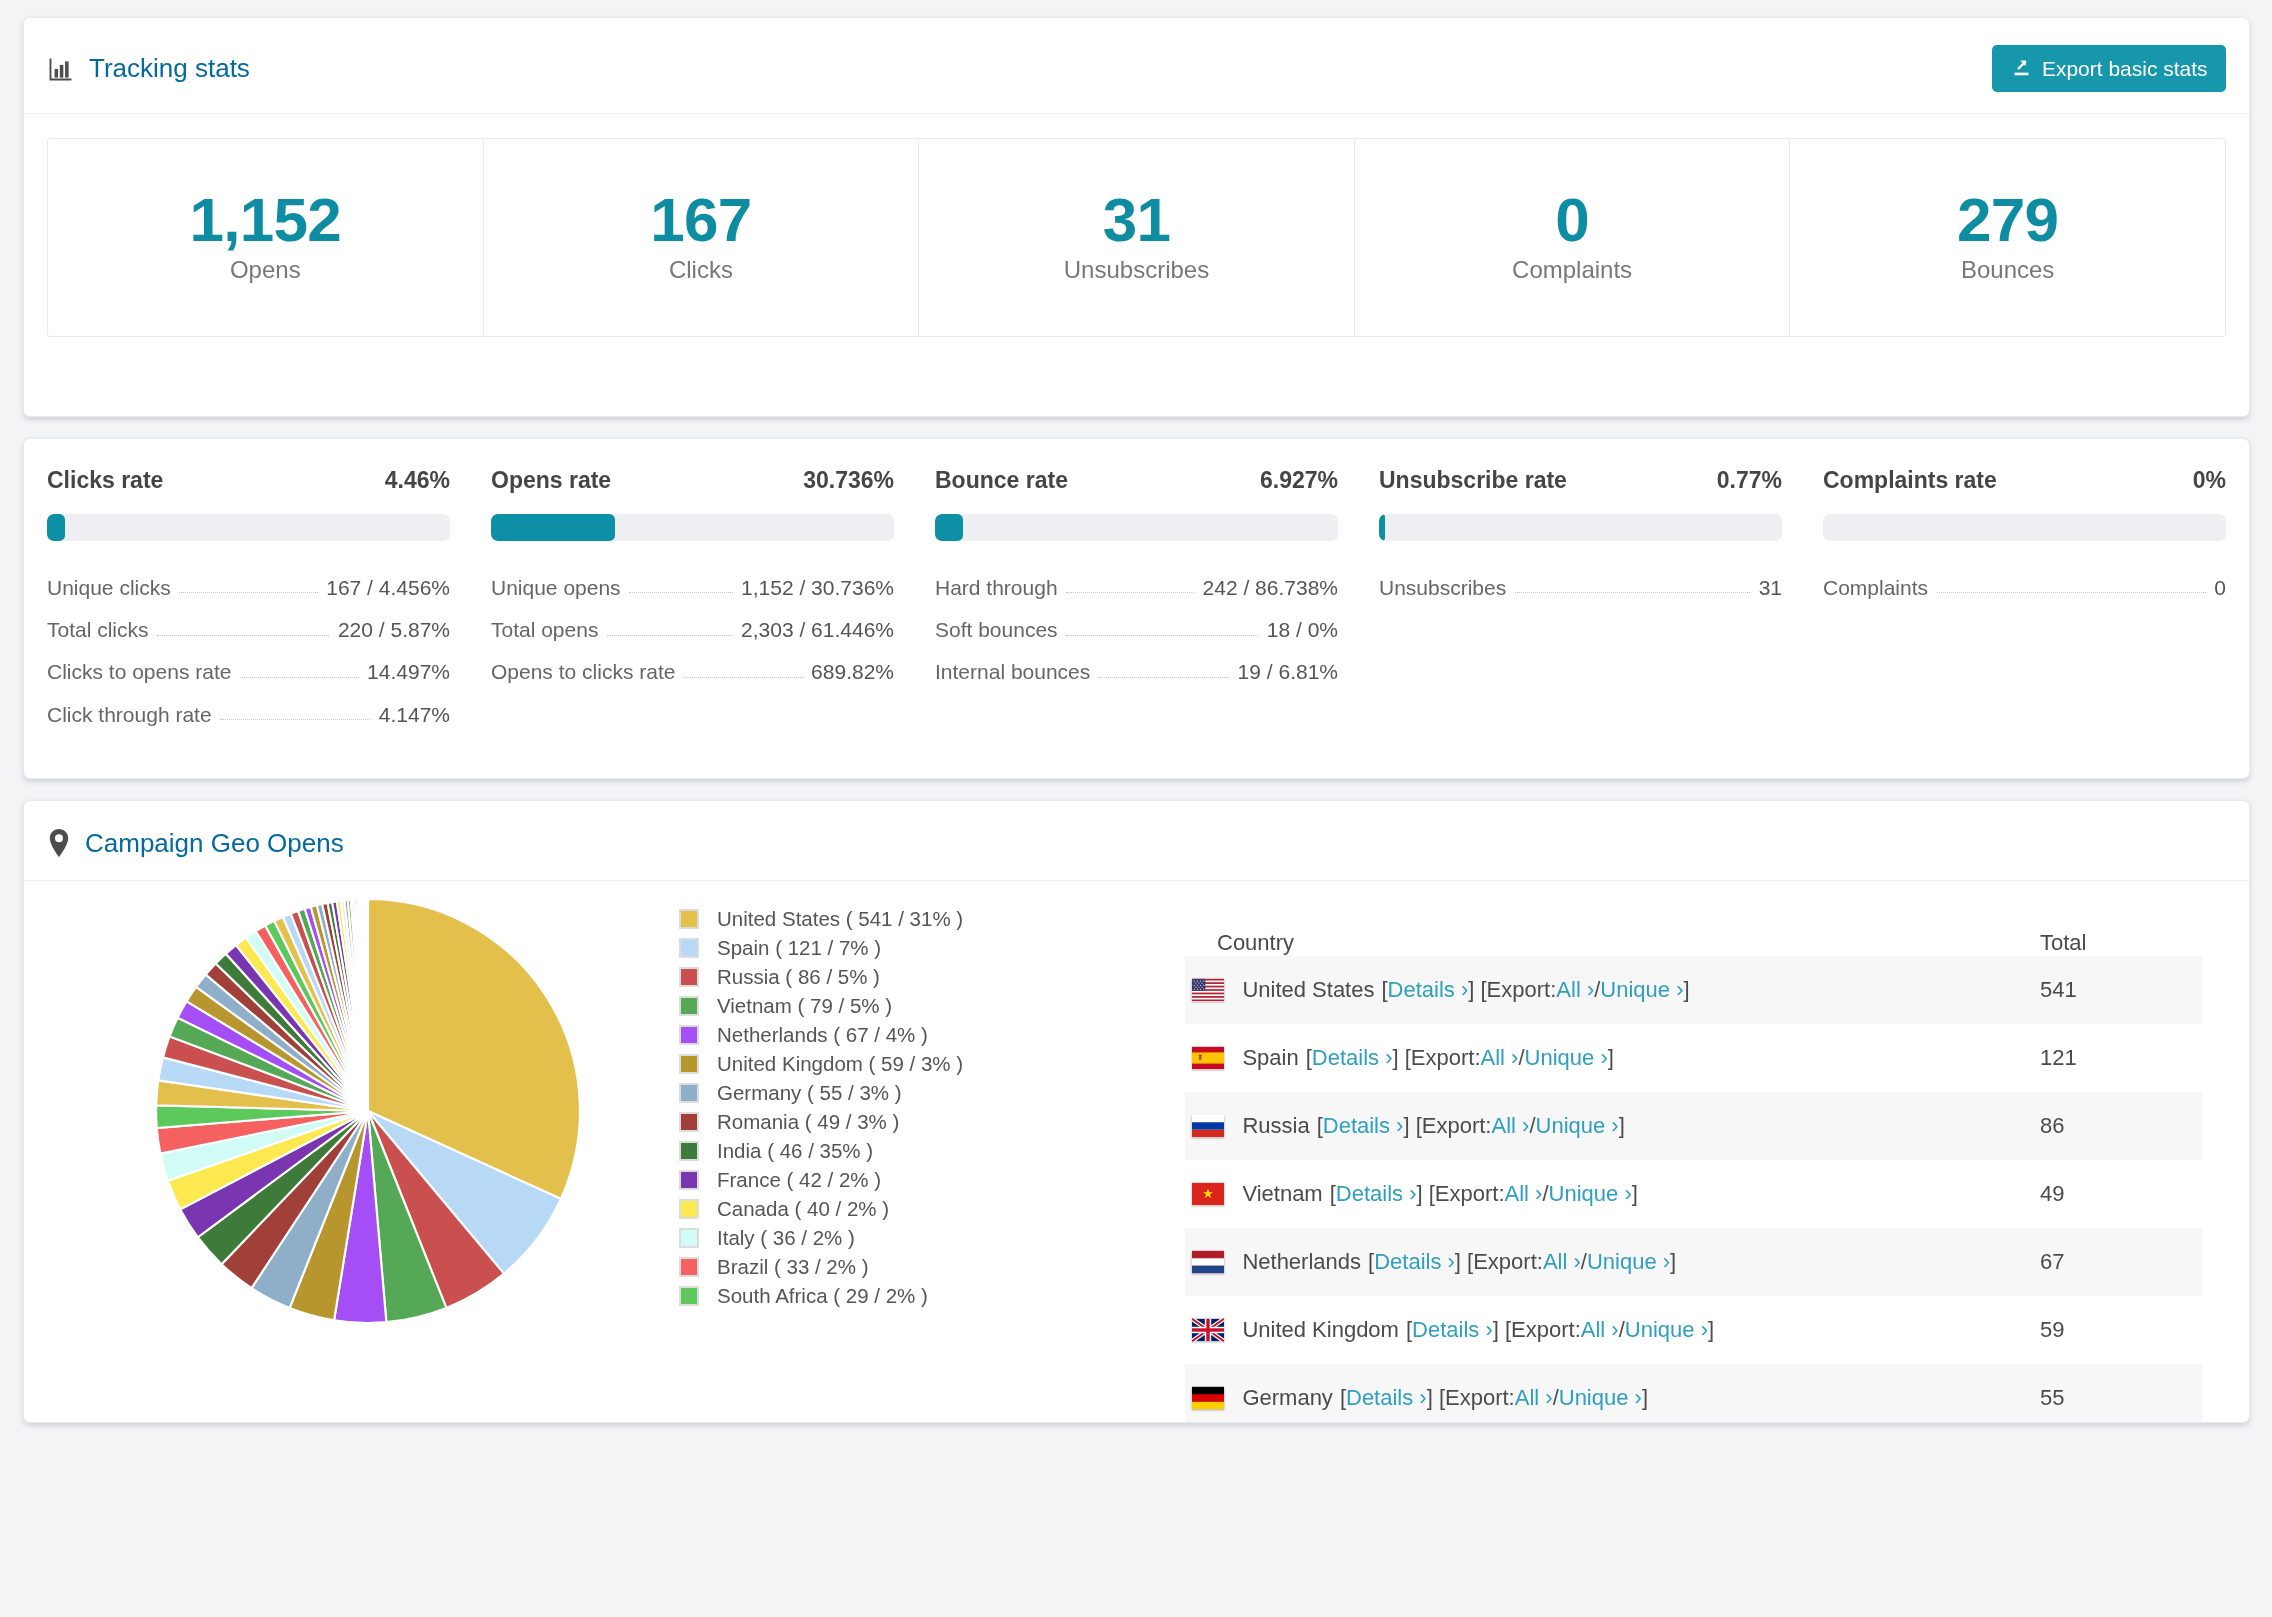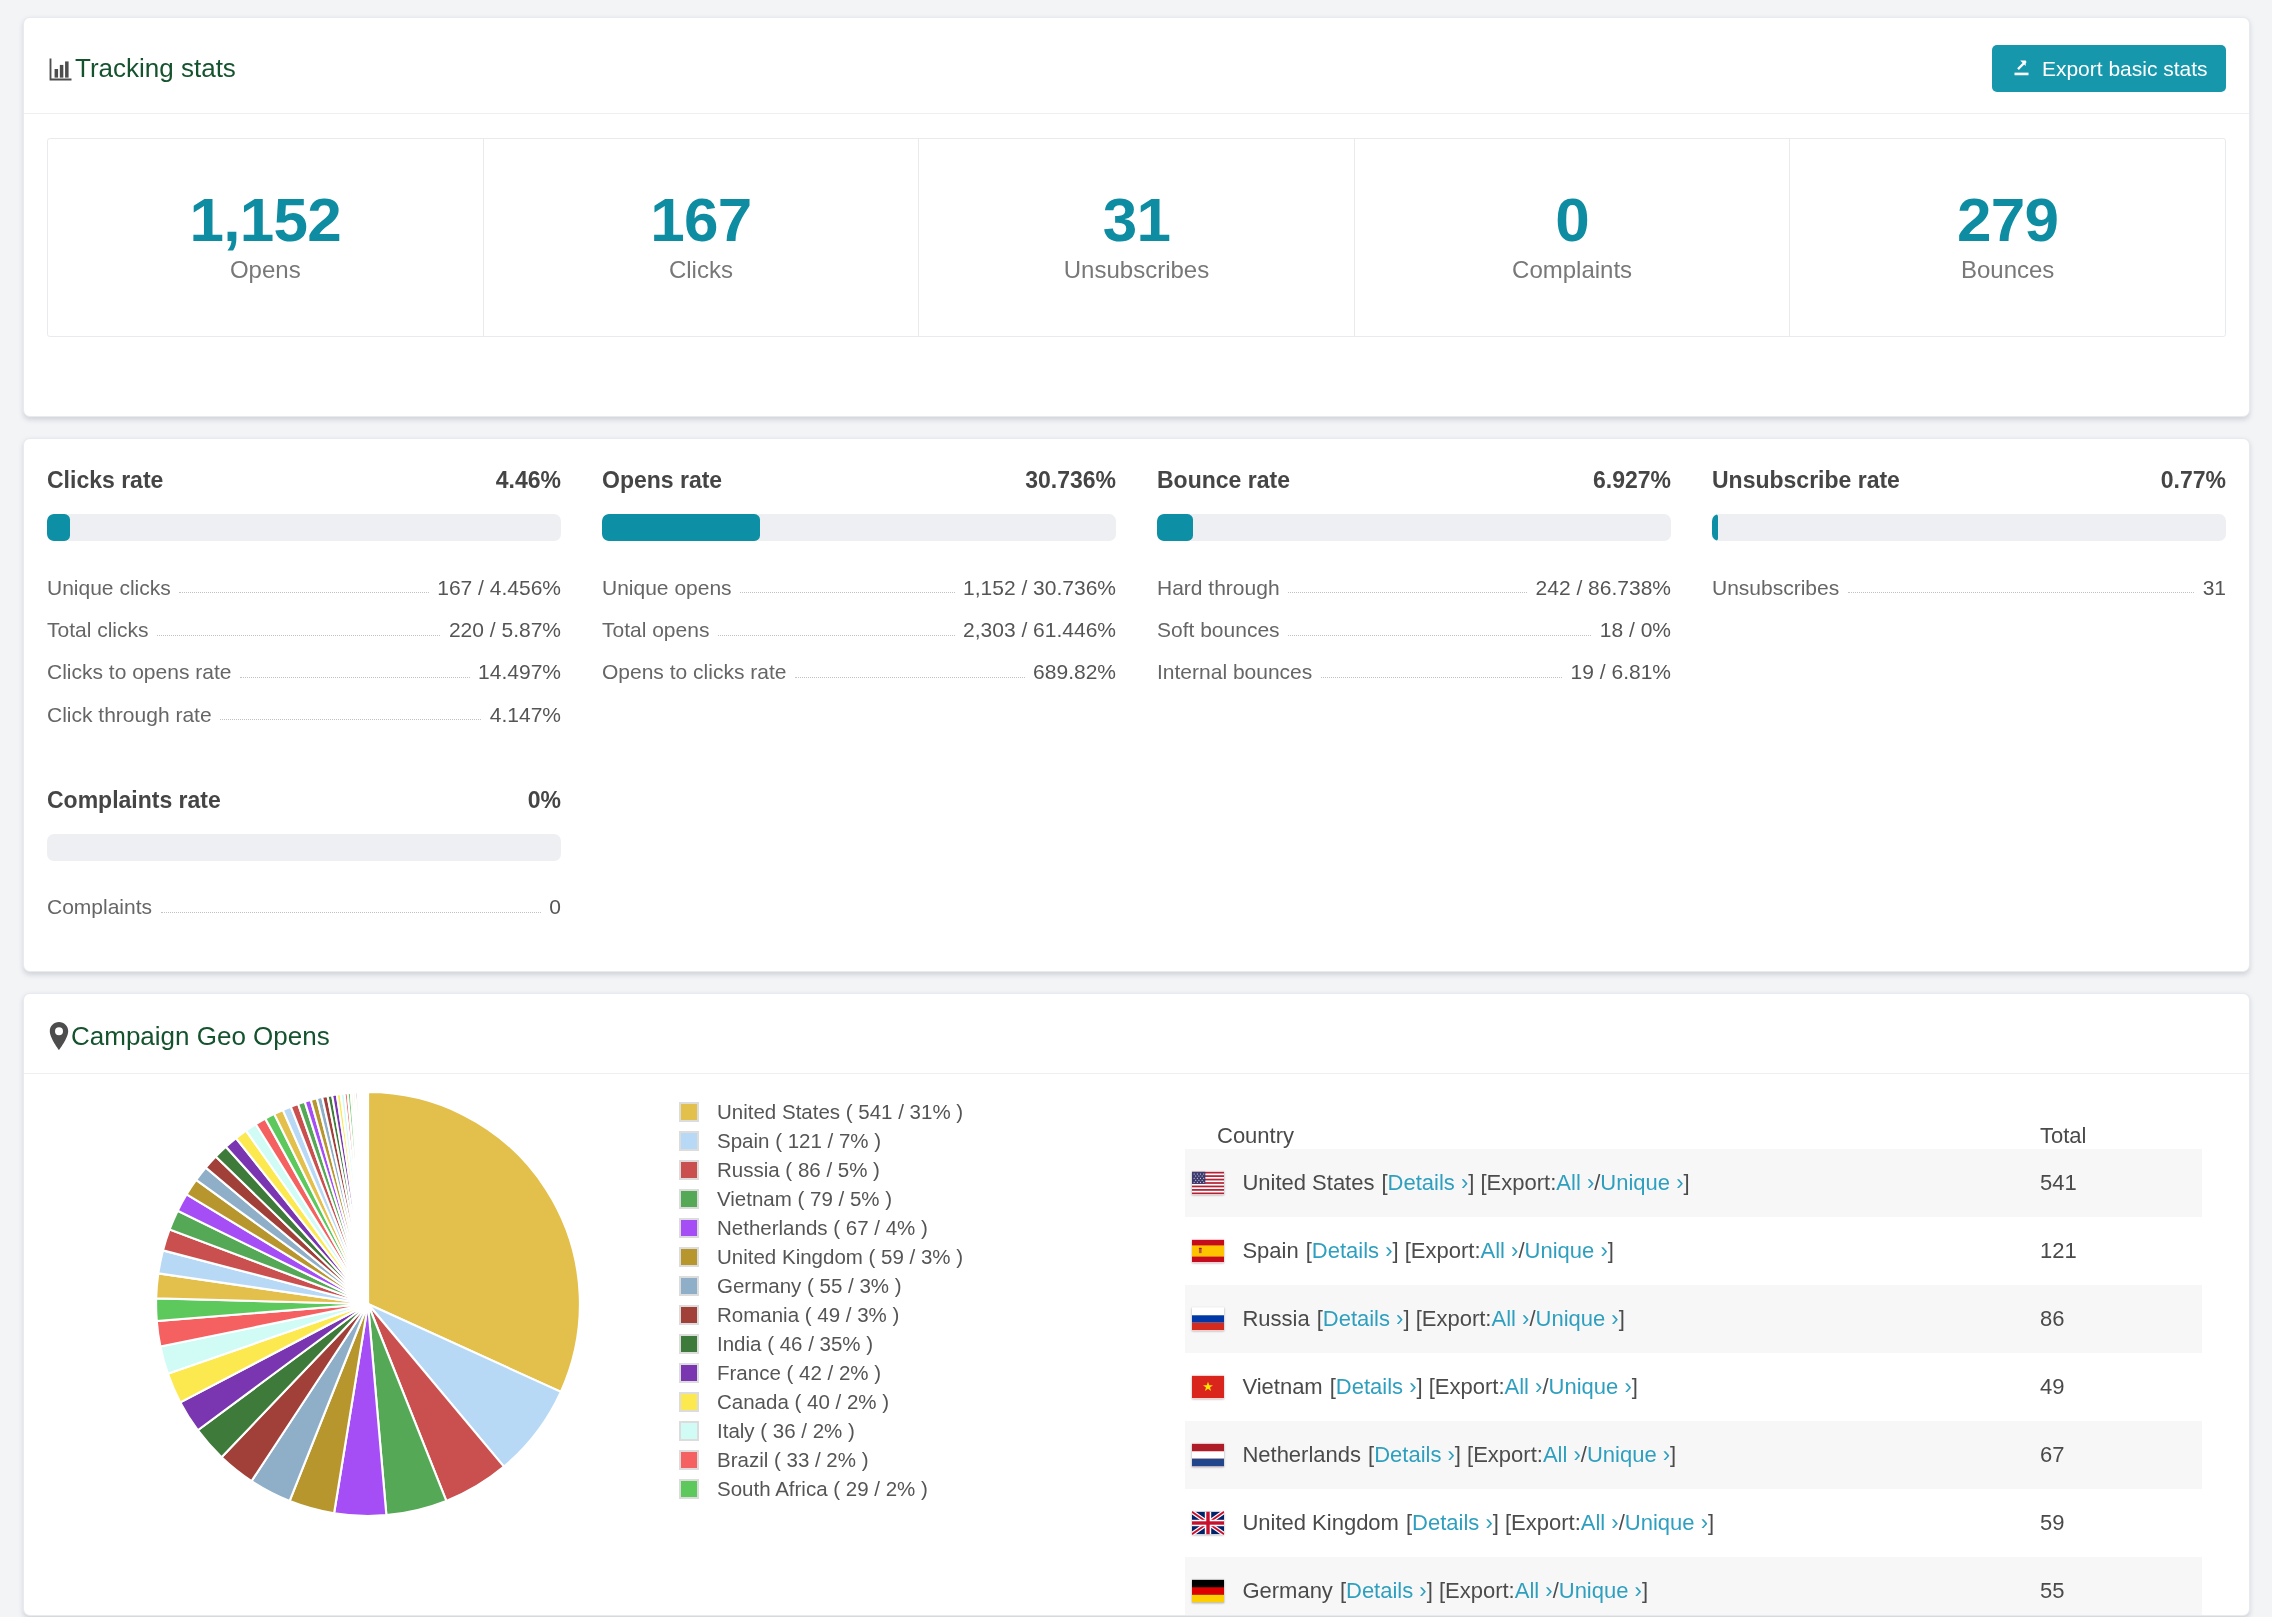--- a/index.html
+++ b/index.html
@@ -18,22 +18,22 @@
     box-shadow:0 2.8px 5.6px rgba(90,100,120,.22);
   }
   .card + .card { margin-top:21px; }
 
   
   .card-header {
     display:flex; align-items:center; justify-content:space-between;
     padding:27px 23px 21px 23px;
     border-bottom:1.4px solid #edeff1;
   }
-  .card-title { display:flex; align-items:center; 
-    font-size:26px; font-weight:400; color:#14532d; }
+  .card-title { display:flex; align-items:center; gap:14px;
+    font-size:26px; font-weight:400; color:#0369a1; }
   .card-title svg { display:block; }
 
   .btn-export {
     display:flex; align-items:center; gap:10px;
     background:#1697ac; color:#fff; border:none; border-radius:5px;
     height:47px; padding:0 18.4px; font-size:21px; cursor:pointer;
     font-family:inherit;
   }
 
   
@@ -44,21 +44,21 @@
     border-radius:2.8px;
   }
   .stat-cell { flex:1; text-align:center; padding:52px 0; }
   .stat-cell:not(:last-child){ border-right:0.7px solid #e9eaee; }
   .stat-value { font-size:62px; font-weight:700; color:#0e8ca2; line-height:58px; letter-spacing:-0.7px;}
   .stat-label { font-size:24px; color:#787878; margin-top:7px; }
 
   
   .card-rates { padding:28px 23px 42px 23px; }
   .rates-grid {
-    display:grid; grid-template-columns:1fr 1fr 1fr 1fr;
+    display:grid; grid-template-columns:1fr 1fr 1fr 1fr 1fr;
     column-gap:41px; row-gap:51px;text-align:right;
   }
   .rate-head { display:flex; justify-content:space-between; align-items:baseline; }
   .rate-title { font-size:23px; font-weight:700; color:#454545; }
   .rate-value { font-size:23px; font-weight:700; color:#454545; }
   .bar { margin-top:20px; height:27px; background:#edeff2; border-radius:7px; overflow:hidden; }
   .bar-fill { height:100%; background:#0d90a5; border-radius:5.6px; }
   .rate-rows { margin-top:25.4px; }
   .rate-row { display:flex; align-items:flex-end; padding:9.2px 0; font-size:21px; }
   .row-label { color:#666; white-space:nowrap; }

